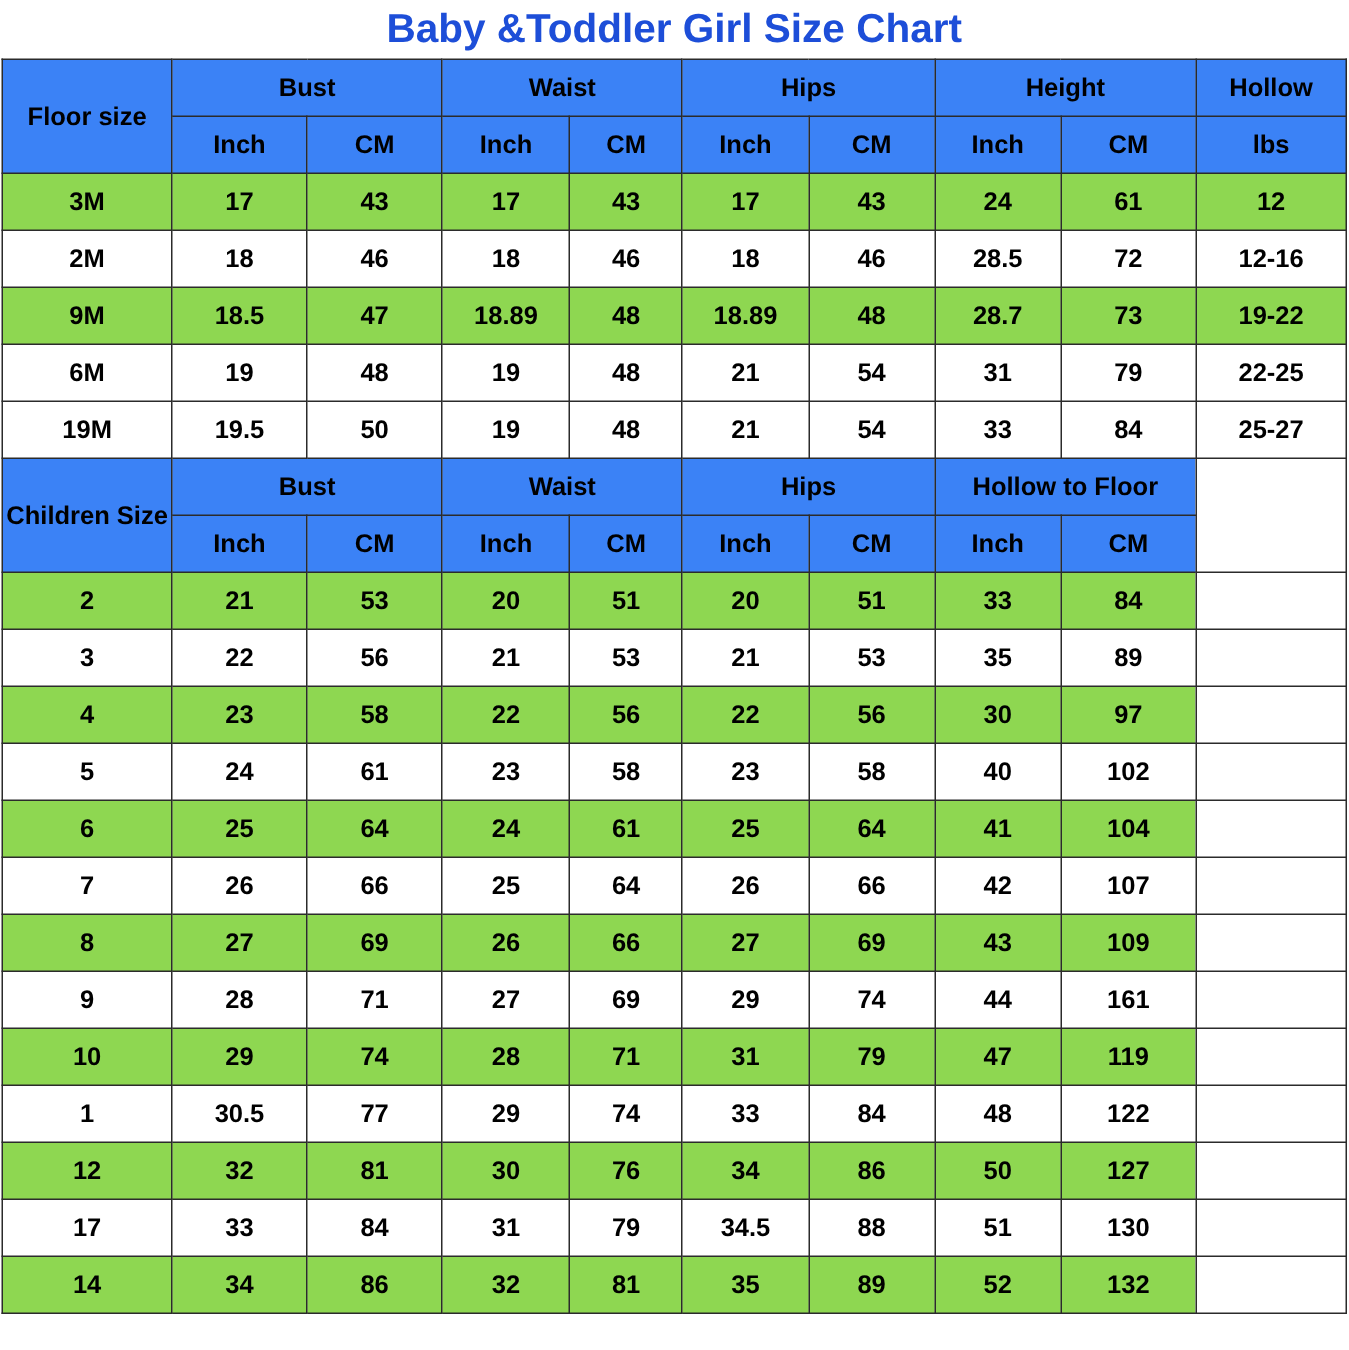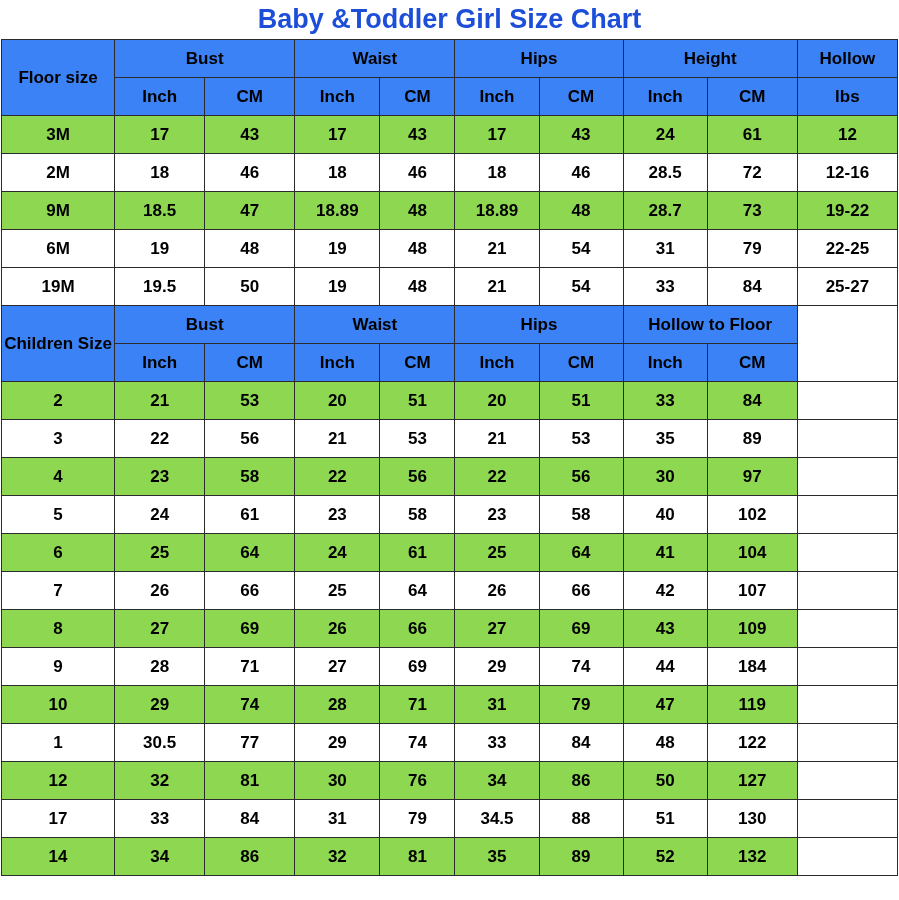--- a/index.html
+++ b/index.html
@@ -291,21 +291,21 @@
       </tr>
       <tr class="row-white">
         <td>9</td>
         <td>28</td>
         <td>71</td>
         <td>27</td>
         <td>69</td>
         <td>29</td>
         <td>74</td>
         <td>44</td>
-        <td>184</td>
+        <td>161</td>
         <td class="blank-cell"></td>
       </tr>
       <tr class="row-green">
         <td>10</td>
         <td>29</td>
         <td>74</td>
         <td>28</td>
         <td>71</td>
         <td>31</td>
         <td>79</td>

